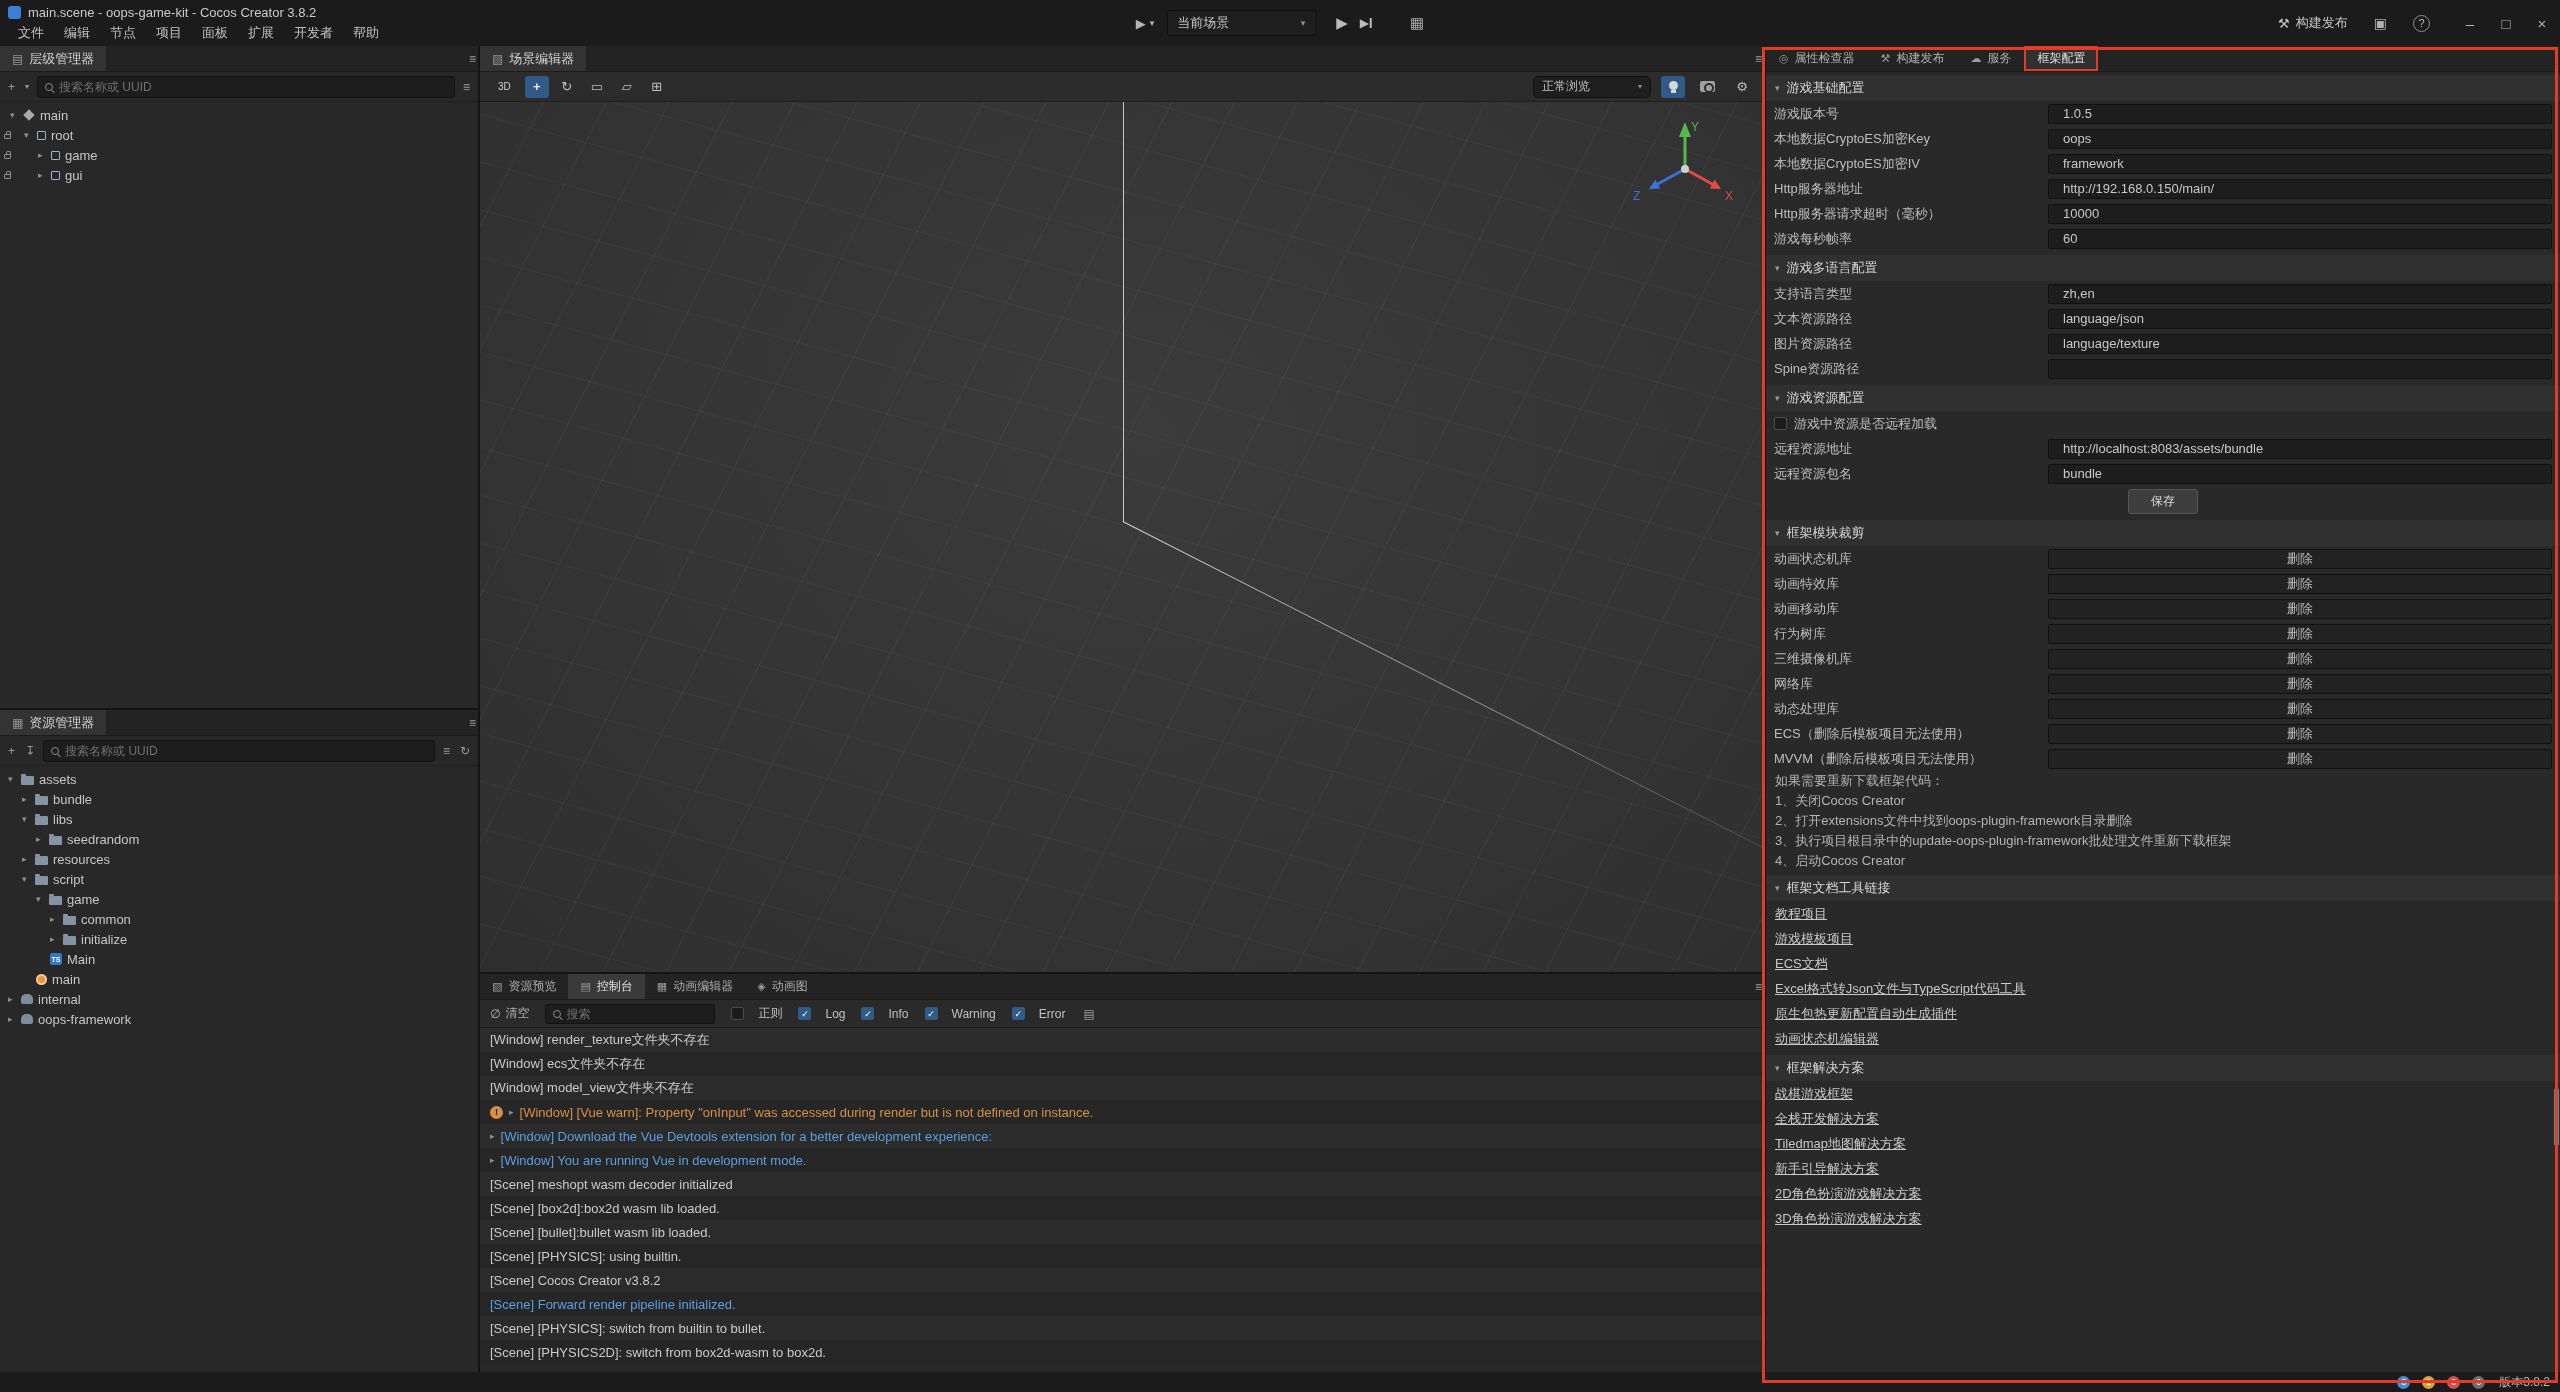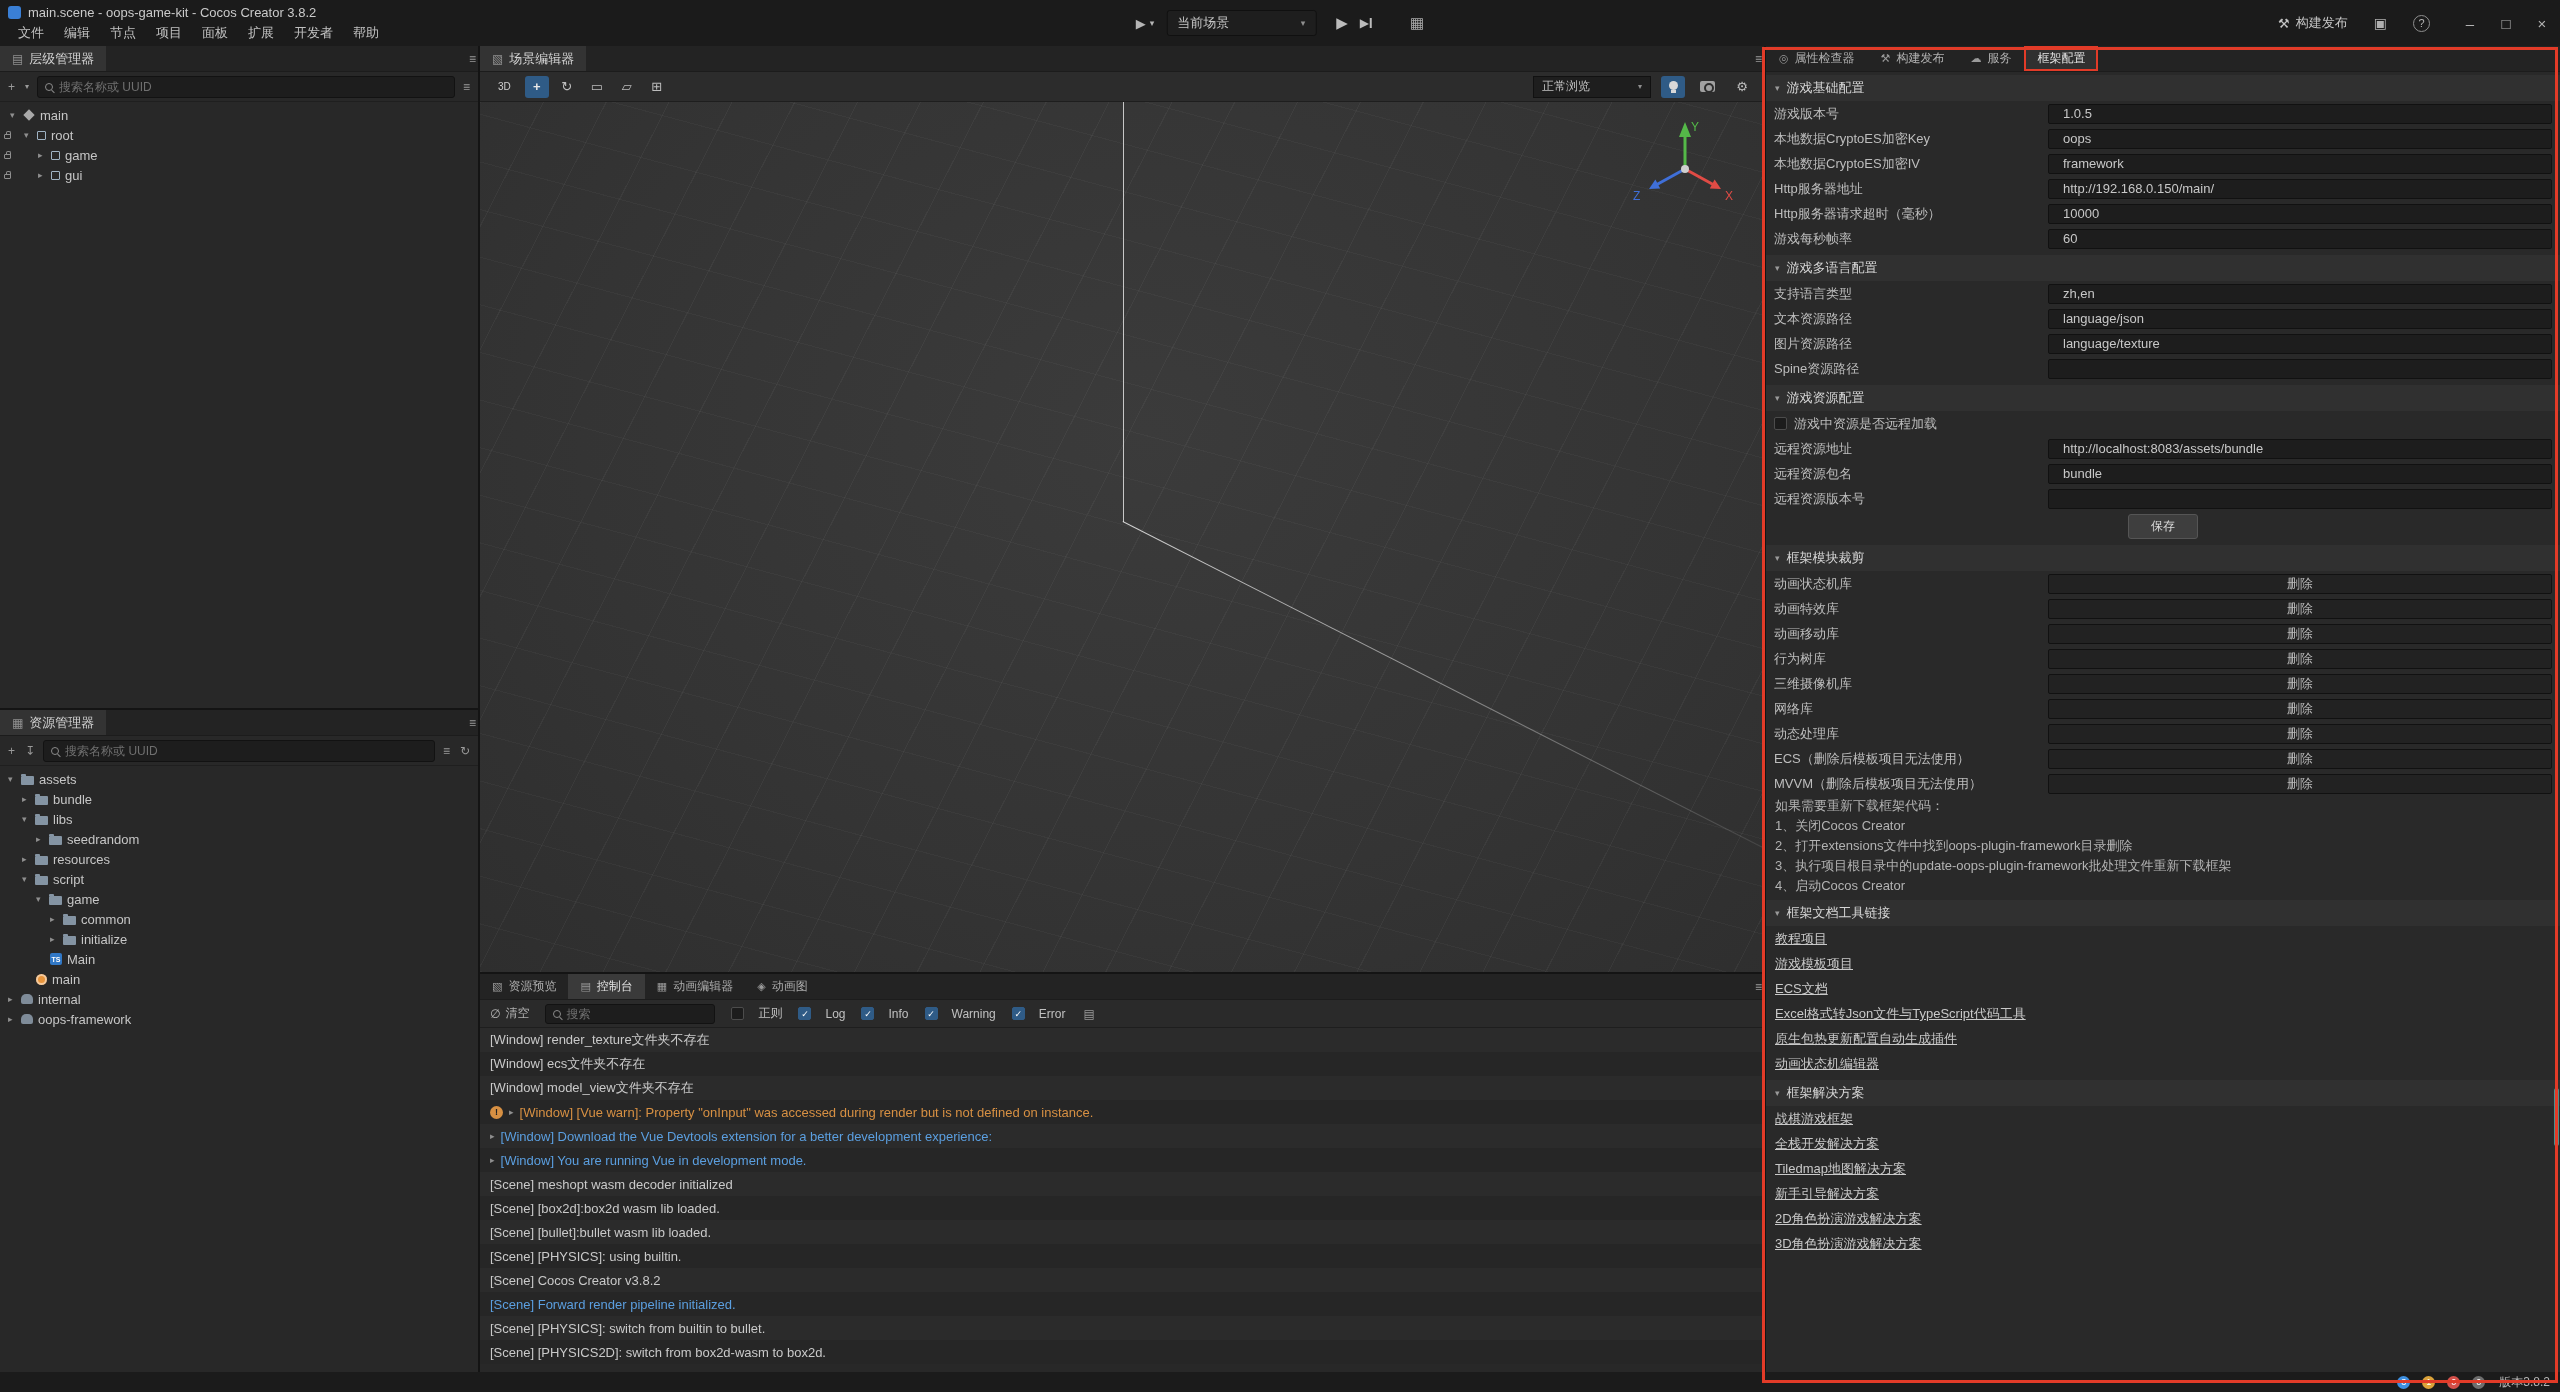--- a/index.html
+++ b/index.html
@@ -62,21 +62,21 @@
 .icon-folder::before{content:'';position:absolute;top:-2px;left:0;width:5px;height:2px;background:#8494a3;border-radius:1px 1px 0 0}
 .icon-ts{width:12px;height:12px;background:#3178c6;border-radius:2px;color:#fff;font-size:7px;font-weight:bold;display:flex;align-items:center;justify-content:center}
 .icon-scene-file{width:11px;height:11px;border-radius:50%;background:#e8953c;box-shadow:inset 0 0 0 2px rgba(255,255,255,.5)}
 .icon-db{width:12px;height:10px;background:#7f8c99;border-radius:5px 5px 2px 2px}
 
 .scene-toolbar{height:30px;background:#2c2c2c;border-bottom:1px solid #1e1e1e;display:flex;align-items:center;gap:6px;padding:0 10px}
 .tool-btn{min-width:24px;height:22px;display:flex;align-items:center;justify-content:center;border-radius:3px;color:#bdbdbd;padding:0 5px}
 .tool-btn.active{background:#2f5b86;color:#e8e8e8}
 .mode3d{font-size:10px;color:#cfcfcf;padding:0 8px}
 .scene-right{margin-left:auto;display:flex;align-items:center;gap:10px}
-.view-select{width:118px;height:22px;background:#1e1e1e;border:1px solid #111;border-radius:0;display:flex;align-items:center;justify-content:space-between;padding:0 8px;color:#c0c0c0;font-size:12px}
+.view-select{width:118px;height:22px;background:#1e1e1e;border:1px solid #111;border-radius:5px;display:flex;align-items:center;justify-content:space-between;padding:0 8px;color:#c0c0c0;font-size:12px}
 .icon-bulb{width:9px;height:9px;border-radius:50%;background:#d8d8d8;position:relative;margin-bottom:3px}
 .icon-bulb::after{content:'';position:absolute;left:2px;top:9px;width:5px;height:3px;background:#d8d8d8}
 .icon-camera{width:15px;height:11px;background:#a0a0a0;border-radius:2px;position:relative}
 .icon-camera::before{content:'';position:absolute;left:4px;top:2px;width:6px;height:6px;border:2px solid #2b2b2b;border-radius:50%}
 .viewport{flex:1;position:relative;overflow:hidden;background:radial-gradient(ellipse at 52% 38%,#3b3b3b 0%,#343434 60%,#2e2e2e 100%)}
 .viewport::before{content:'';position:absolute;inset:0;background-image:repeating-linear-gradient(117deg,rgba(170,170,170,.07) 0 1px,transparent 1px 56px),repeating-linear-gradient(15deg,rgba(170,170,170,.05) 0 1px,transparent 1px 46px)}
 .axis-v{position:absolute;left:643px;top:0;width:1px;height:420px;background:rgba(235,235,235,.8)}
 .axis-d{position:absolute;left:643px;top:419px;width:720px;height:1px;background:linear-gradient(to right,rgba(235,235,235,.85),rgba(235,235,235,.1));transform:rotate(27deg);transform-origin:0 0}
 .gizmo{position:absolute;left:1145px;top:7px}
 
@@ -574,24 +574,20 @@
             <span class="cb-label">游戏中资源是否远程加载</span>
           </div>
           <div class="cfg-row">
             <span class="cfg-label">远程资源地址</span>
             <div class="cfg-field">http://localhost:8083/assets/bundle</div>
           </div>
           <div class="cfg-row">
             <span class="cfg-label">远程资源包名</span>
             <div class="cfg-field">bundle</div>
           </div>
-          <div class="cfg-row">
-            <span class="cfg-label">远程资源版本号</span>
-            <div class="cfg-field"></div>
-          </div>
           <div class="save-row">
             <button class="save-btn">保存</button>
           </div>
           <div class="sec-head">
             <span class="sec-chevron">▾</span>
             <span class="sec-title">框架模块裁剪</span>
           </div>
           <div class="cfg-row">
             <span class="cfg-label">动画状态机库</span>
             <div class="module-btn">删除</div>

